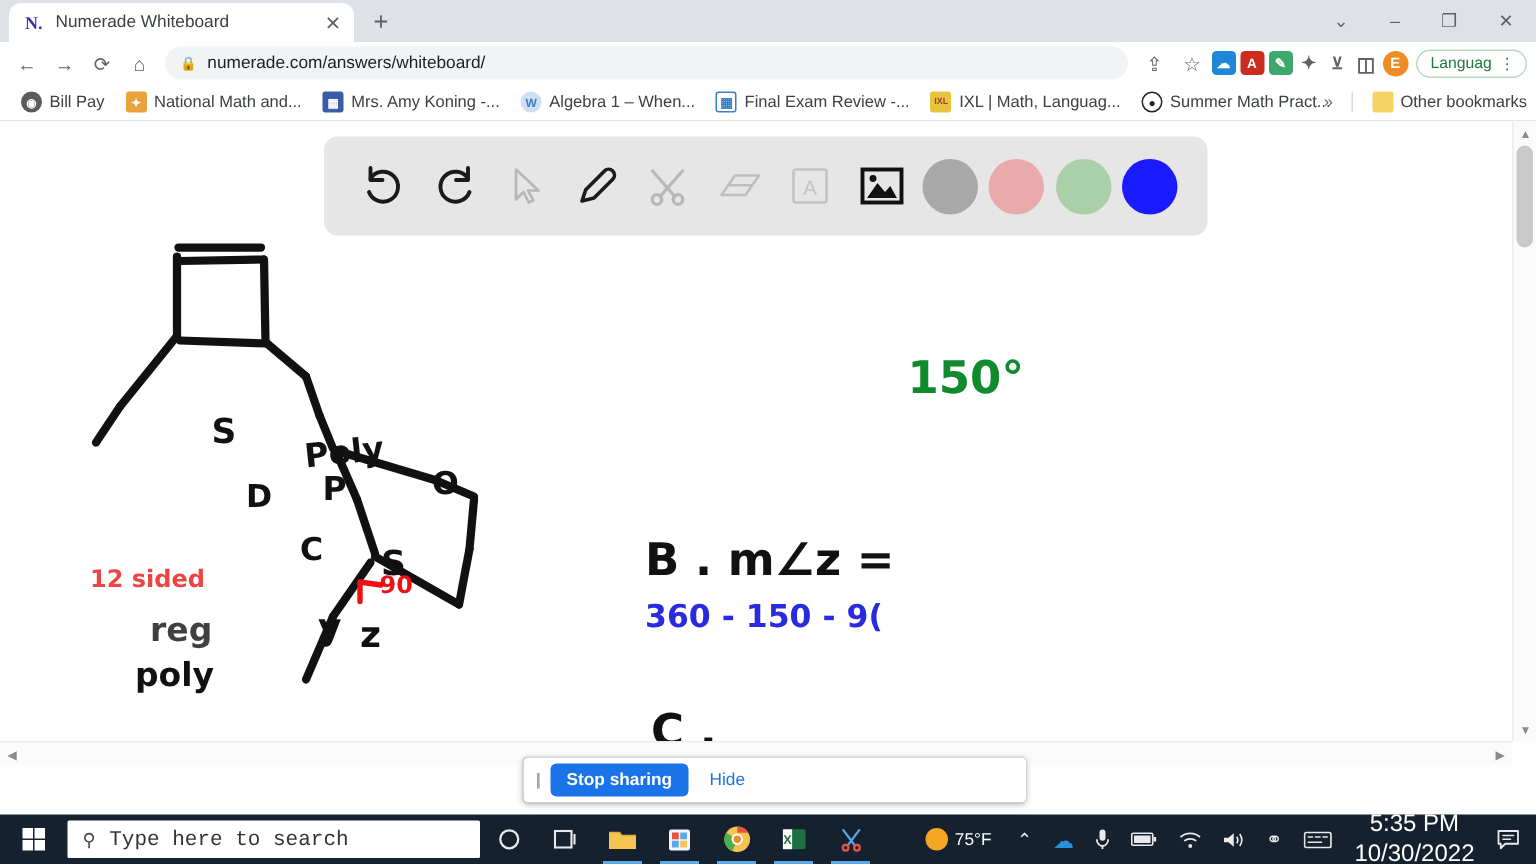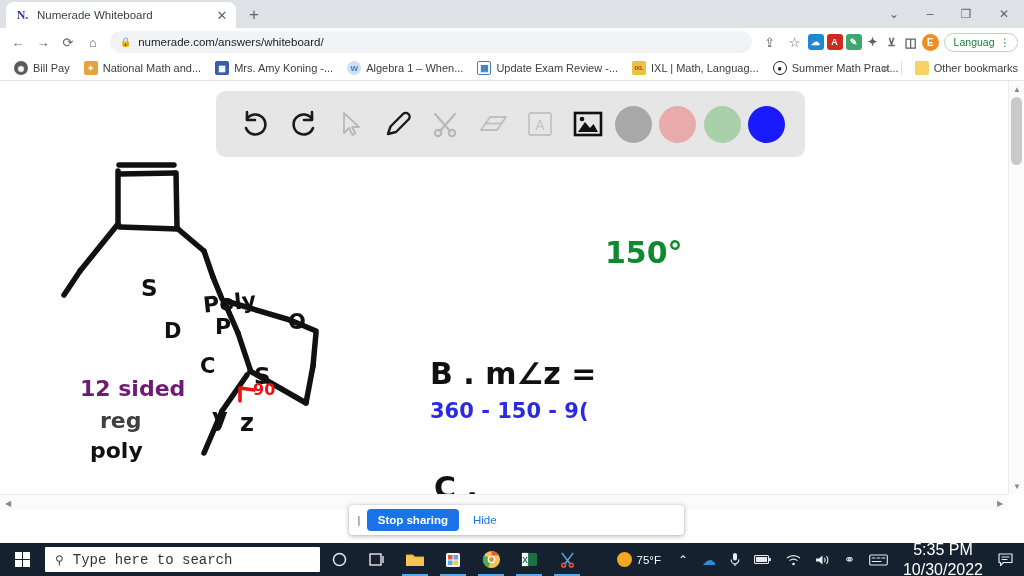--- a/index.html
+++ b/index.html
@@ -276,21 +276,21 @@
       <div class="bm">
         <span class="bm-ico" style="background:#3b5ca8">▦</span>
         <span class="bm-label">Mrs. Amy Koning -...</span>
       </div>
       <div class="bm">
         <span class="bm-ico" style="background:#cfe0f2;color:#3b7fc4;border-radius:50%">W</span>
         <span class="bm-label">Algebra 1 – When...</span>
       </div>
       <div class="bm">
         <span class="bm-ico" style="background:#fff;color:#3b7fc4;border:1.5px solid #3b7fc4;font-size:9px">▦</span>
-        <span class="bm-label">Update Exam Review -...</span>
+        <span class="bm-label">Final Exam Review -...</span>
       </div>
       <div class="bm">
         <span class="bm-ico" style="background:#e8c33d;color:#b03a2e;font-size:6px">IXL</span>
         <span class="bm-label">IXL | Math, Languag...</span>
       </div>
       <div class="bm">
         <span class="bm-ico" style="background:#fff;color:#222;border:1.5px solid #222;border-radius:50%;font-size:8px">●</span>
         <span class="bm-label">Summer Math Pract...</span>
       </div>
 
@@ -409,21 +409,21 @@
         <div class="hand" style="left:164px;top:240px;font-size:21px;color:#111">D</div>
         <div class="hand" style="left:203px;top:211px;font-size:22px;color:#111;transform:rotate(-6deg)">Poly</div>
         <div class="hand" style="left:215px;top:235px;font-size:22px;color:#111">P</div>
         <div class="hand" style="left:200px;top:275px;font-size:21px;color:#111">C</div>
         <div class="hand" style="left:288px;top:231px;font-size:21px;color:#111">O</div>
         <div class="hand" style="left:254px;top:284px;font-size:23px;color:#111">S</div>
         <div class="hand" style="left:253px;top:301px;font-size:16px;color:#ee1111">90</div>
         <div class="hand" style="left:212px;top:325px;font-size:24px;color:#111">y</div>
         <div class="hand" style="left:240px;top:330px;font-size:24px;color:#111">z</div>
 
-        <div class="hand" style="left:80px;top:297px;font-size:22px;color:#701a75">12 sided</div>
+        <div class="hand" style="left:60px;top:297px;font-size:16px;color:#ef4444">12 sided</div>
         <div class="hand" style="left:100px;top:329px;font-size:22px;color:#404040">reg</div>
         <div class="hand" style="left:90px;top:359px;font-size:22px;color:#111">poly</div>
 
         <div style="position:absolute;left:32px;top:412px;display:flex;align-items:center;gap:8px">
           <div style="display:flex;flex-direction:column;align-items:center">
             <span class="hand" style="position:static;font-size:27px;color:#0f8a2e">360</span>
 
           </div>
           <span class="hand" style="position:static;font-size:28px;color:#0f8a2e">= 30°</span>
         </div>

